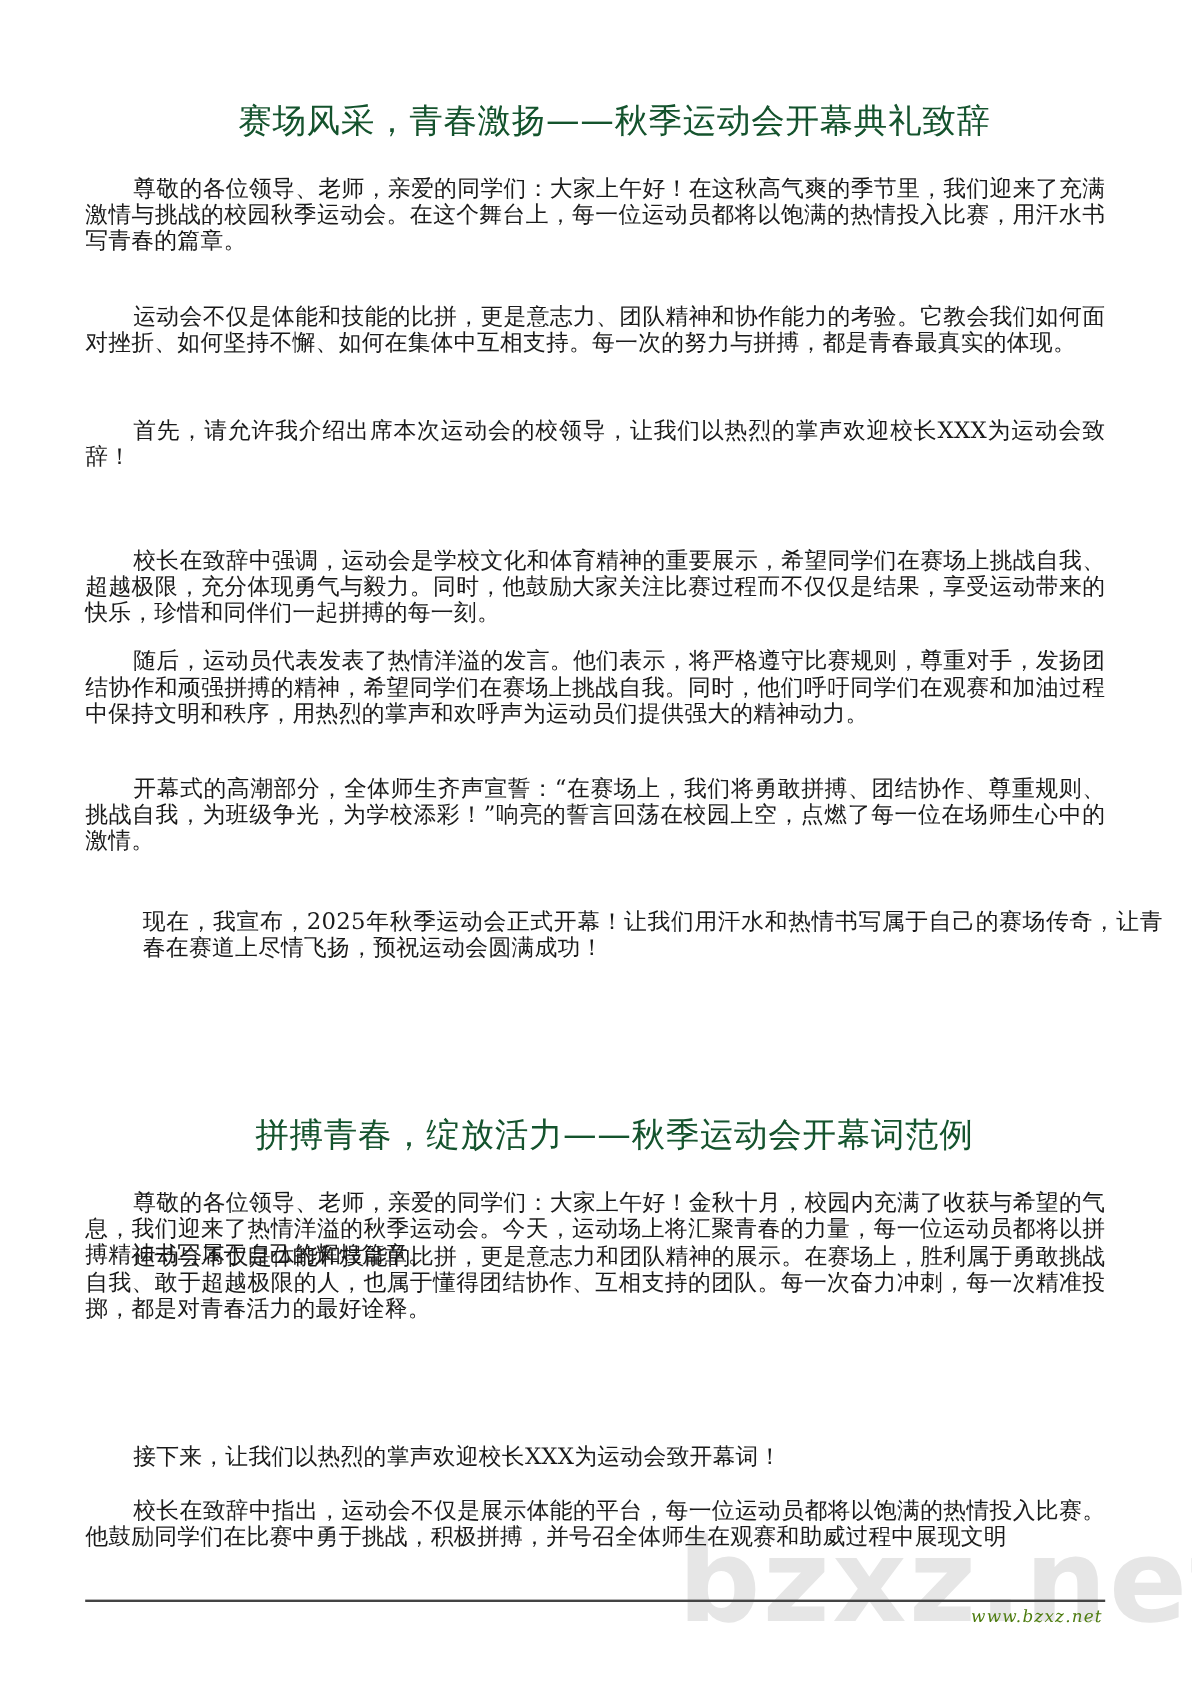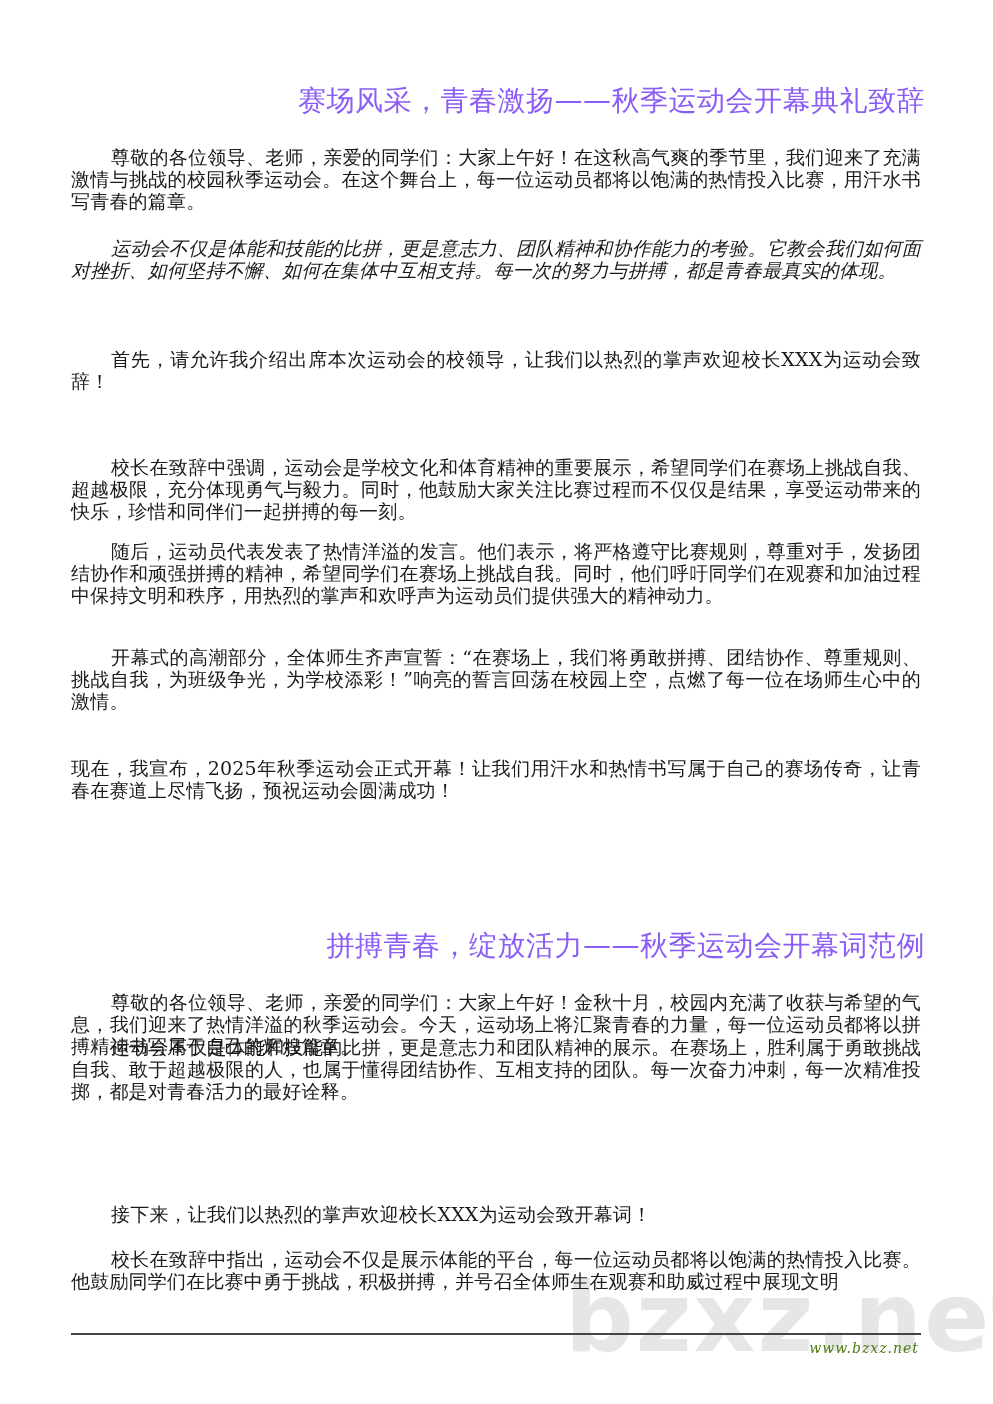--- a/index.html
+++ b/index.html
@@ -1,41 +1,41 @@
 <!DOCTYPE html>
 <html><head>
 <meta charset="utf-8">
 <style>
   html, body { margin: 0; padding: 0; background: #ffffff; }
   body { width: 993px; height: 1404px; position: relative; overflow: hidden;
          font-family: "DejaVu Serif", "Liberation Serif", serif; color: #1a1a1a; }
   .page { position: absolute; left: 71px; top: 0; width: 850px; }
-  .title { position: absolute; left: 4px; width: 850px; text-align: right;
+  .title { position: absolute; left: 16px; width: 850px; text-align: center;
            font-family: "DejaVu Sans", "Liberation Sans", sans-serif;
-           font-size: 28px; font-weight: normal; color: #8b5cf6; letter-spacing: 0.5px; margin: 0; }
+           font-size: 28px; font-weight: normal; color: #14532d; letter-spacing: 0.5px; margin: 0; }
   .para { position: absolute; left: 0; width: 850px; font-size: 19px; line-height: 22px;
           text-align: justify; text-indent: 40px; margin: 0; letter-spacing: 0.2px; }
-  .para.noindent { text-indent: 0; }
+  .para.noindent { text-indent: 0; margin-left: 48px; }
   .watermark { position: absolute; left: 565px; top: 1262px; font-family: "DejaVu Sans", sans-serif;
                font-weight: bold; font-size: 96px; color: #e6e6e6; letter-spacing: 2px; z-index: 0; }
   .footer-rule { position: absolute; left: 71px; top: 1333px; width: 850px; height: 0;
                  border-top: 2px solid #444; }
   .footer-url { position: absolute; right: 74px; top: 1340px; font-family: "DejaVu Serif", serif;
                 font-style: italic; font-size: 14px; color: #4d7c0f; letter-spacing: 1px; }
   .content { position: relative; z-index: 1; }
 </style>
 </head>
 <body>
 
 <div class="watermark">bzxz.net</div>
 
 <div class="page content">
   <h1 class="title" style="top:82px;">赛场风采，青春激扬——秋季运动会开幕典礼致辞</h1>
   <p class="para" style="top:146px;">尊敬的各位领导、老师，亲爱的同学们：大家上午好！在这秋高气爽的季节里，我们迎来了充满激情与挑战的校园秋季运动会。在这个舞台上，每一位运动员都将以饱满的热情投入比赛，用汗水书写青春的篇章。</p>
-  <p class="para" style="top:237px;font-style:italic;">运动会不仅是体能和技能的比拼，更是意志力、团队精神和协作能力的考验。它教会我们如何面对挫折、如何坚持不懈、如何在集体中互相支持。每一次的努力与拼搏，都是青春最真实的体现。</p>
+  <p class="para" style="top:253px;">运动会不仅是体能和技能的比拼，更是意志力、团队精神和协作能力的考验。它教会我们如何面对挫折、如何坚持不懈、如何在集体中互相支持。每一次的努力与拼搏，都是青春最真实的体现。</p>
   <p class="para" style="top:348px;">首先，请允许我介绍出席本次运动会的校领导，让我们以热烈的掌声欢迎校长XXX为运动会致辞！</p>
   <p class="para" style="top:456px;">校长在致辞中强调，运动会是学校文化和体育精神的重要展示，希望同学们在赛场上挑战自我、超越极限，充分体现勇气与毅力。同时，他鼓励大家关注比赛过程而不仅仅是结果，享受运动带来的快乐，珍惜和同伴们一起拼搏的每一刻。</p>
   <p class="para" style="top:540px;">随后，运动员代表发表了热情洋溢的发言。他们表示，将严格遵守比赛规则，尊重对手，发扬团结协作和顽强拼搏的精神，希望同学们在赛场上挑战自我。同时，他们呼吁同学们在观赛和加油过程中保持文明和秩序，用热烈的掌声和欢呼声为运动员们提供强大的精神动力。</p>
   <p class="para" style="top:646px;">开幕式的高潮部分，全体师生齐声宣誓：“在赛场上，我们将勇敢拼搏、团结协作、尊重规则、挑战自我，为班级争光，为学校添彩！”响亮的誓言回荡在校园上空，点燃了每一位在场师生心中的激情。</p>
   <p class="para noindent" style="top:757px;">现在，我宣布，2025年秋季运动会正式开幕！让我们用汗水和热情书写属于自己的赛场传奇，让青春在赛道上尽情飞扬，预祝运动会圆满成功！</p>
 
   <h1 class="title" style="top:927px;">拼搏青春，绽放活力——秋季运动会开幕词范例</h1>
   <p class="para" style="top:991px;">尊敬的各位领导、老师，亲爱的同学们：大家上午好！金秋十月，校园内充满了收获与希望的气息，我们迎来了热情洋溢的秋季运动会。今天，运动场上将汇聚青春的力量，每一位运动员都将以拼搏精神书写属于自己的辉煌篇章。</p>
   <p class="para" style="top:1036px;">运动会不仅是体能和技能的比拼，更是意志力和团队精神的展示。在赛场上，胜利属于勇敢挑战自我、敢于超越极限的人，也属于懂得团结协作、互相支持的团队。每一次奋力冲刺，每一次精准投掷，都是对青春活力的最好诠释。</p>
   <p class="para" style="top:1203px;">接下来，让我们以热烈的掌声欢迎校长XXX为运动会致开幕词！</p>

